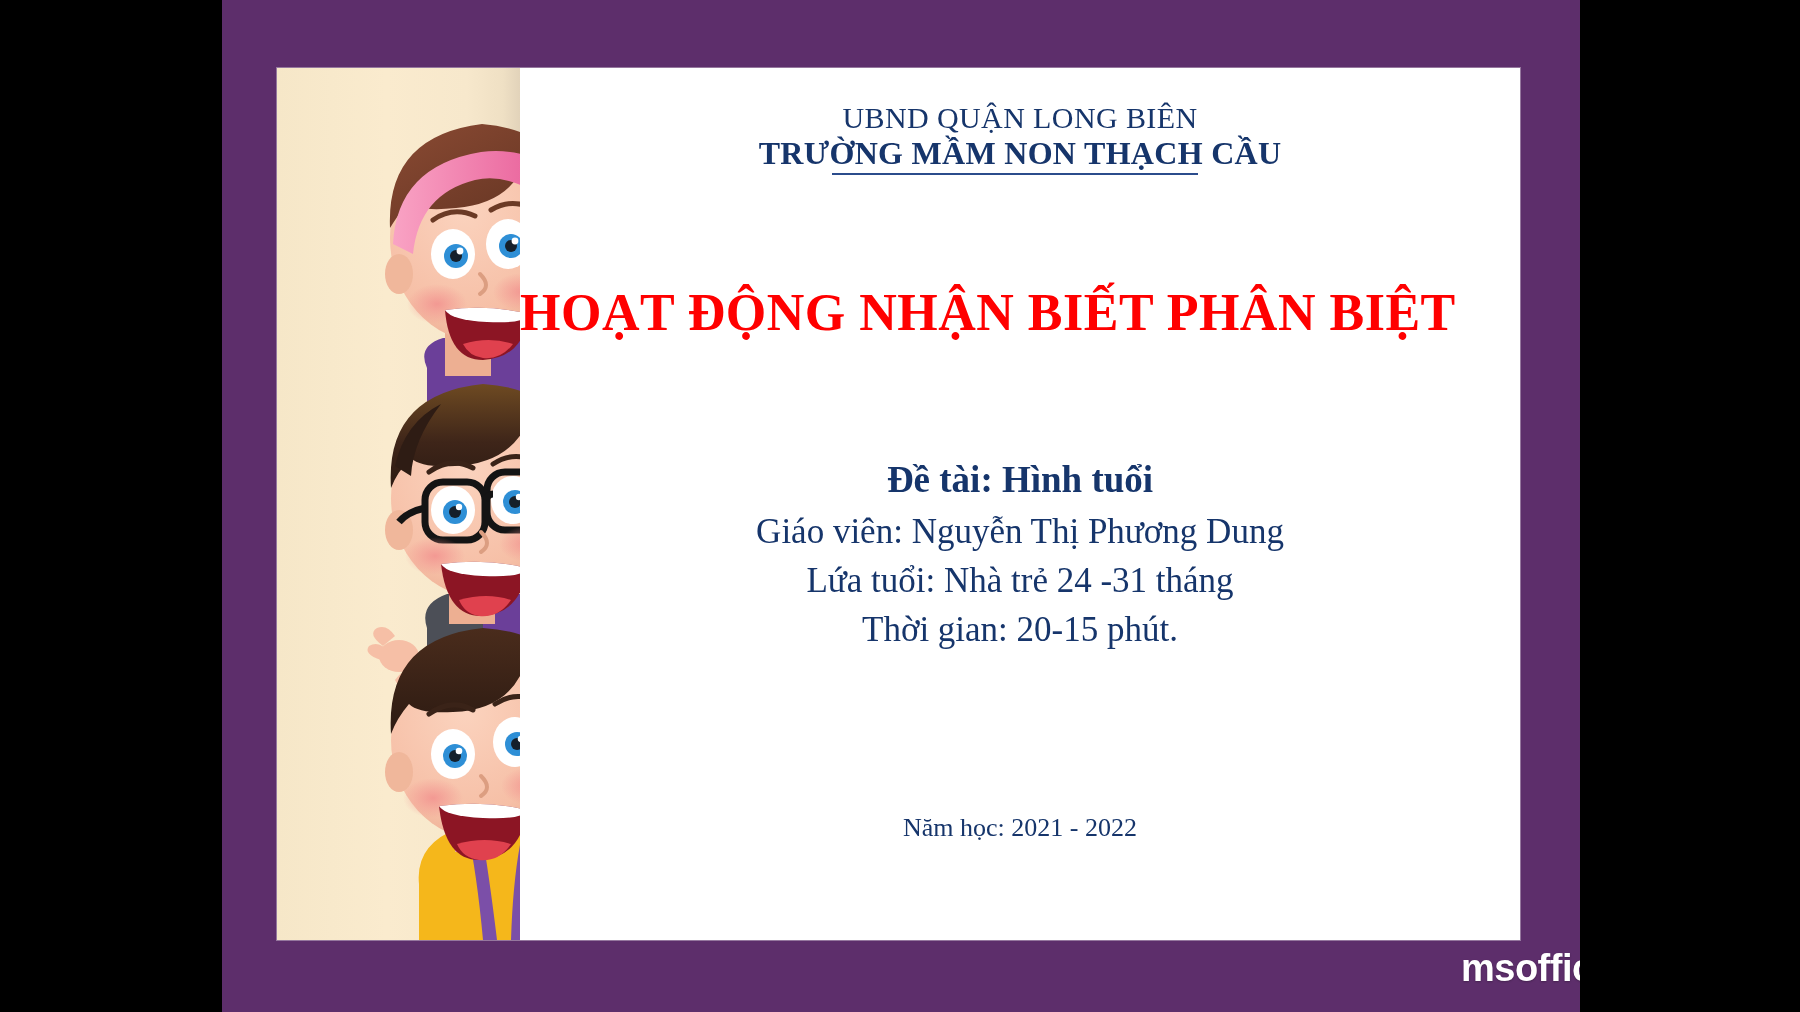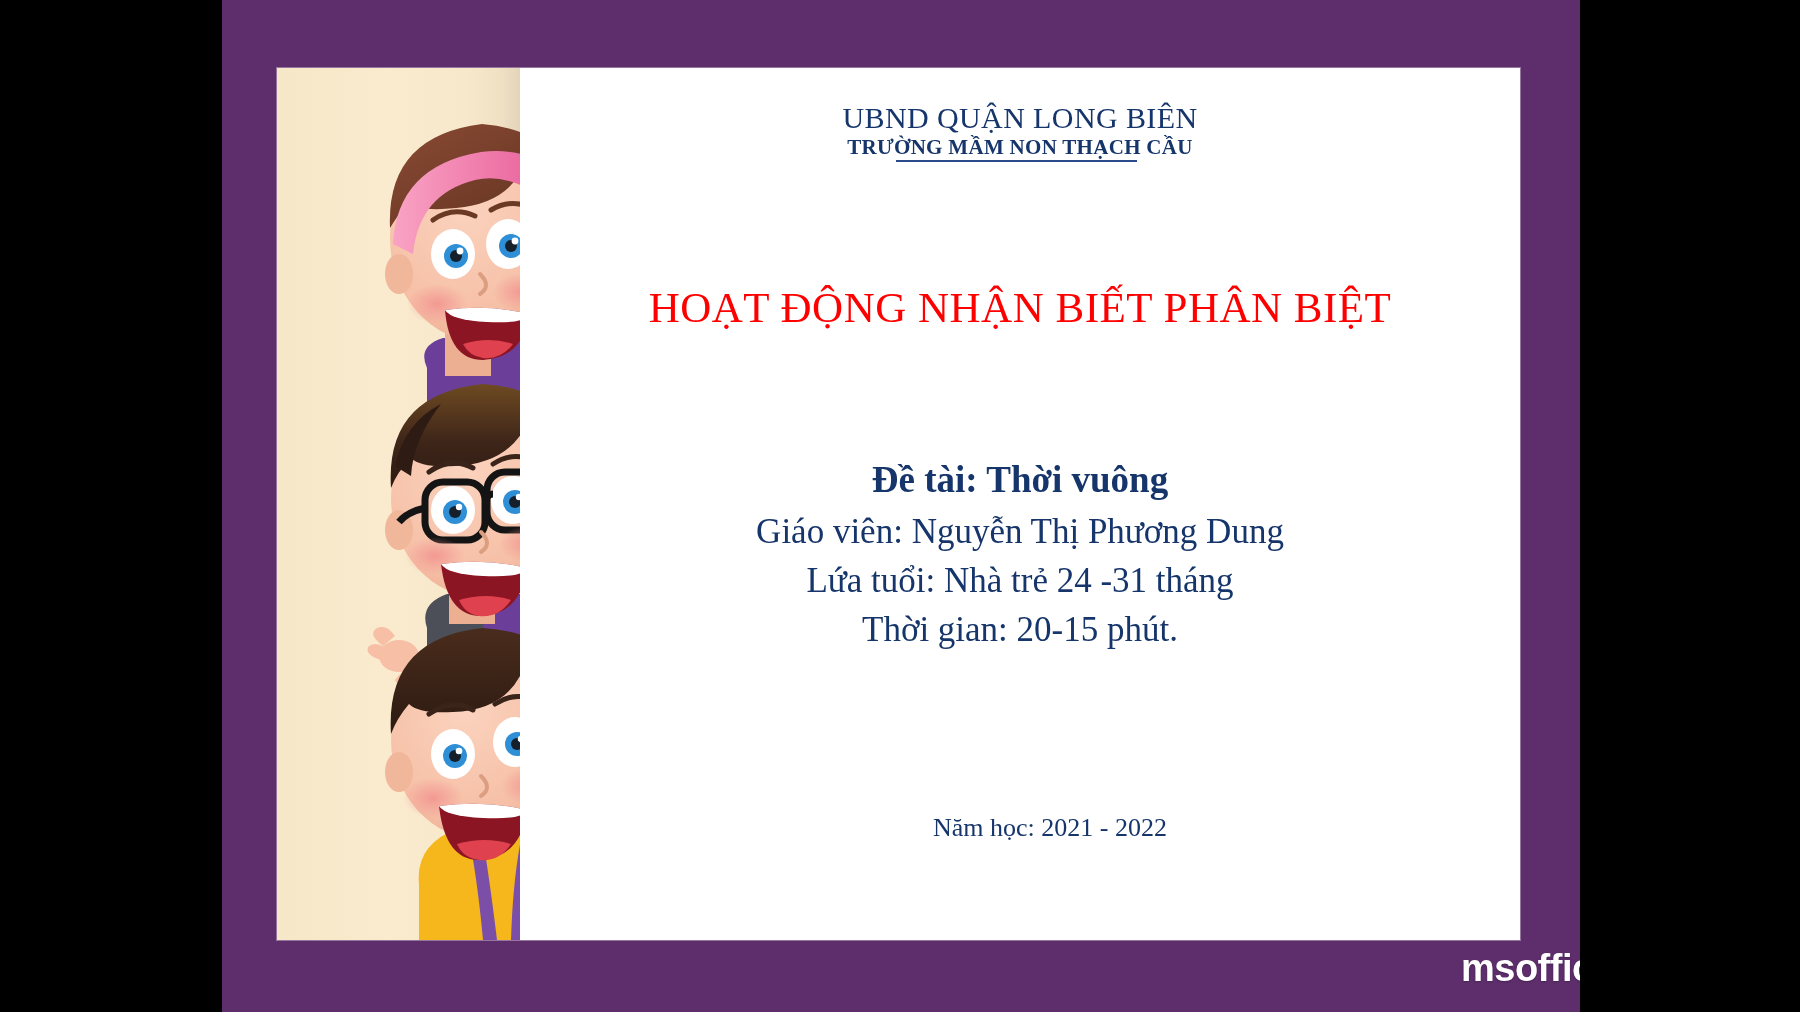--- a/index.html
+++ b/index.html
@@ -20,36 +20,36 @@
   
   #artstrip{position:absolute;left:0;top:0;width:243px;height:872px;
             background:linear-gradient(90deg,#F6E7C8 0%,#FAEBCE 45%,#F7E8CC 78%,#EFE0C4 93%,#E2D3BA 100%);
             overflow:hidden;}
   #artstrip .kids{position:absolute;left:0;top:0;width:243px;height:872px;}
 
   
   #headerwrap{position:absolute;left:243px;top:0;width:1000px;
               text-align:center;padding-top:32px;}
   .org{font-size:30px;color:#16356B;letter-spacing:.4px;line-height:1.18;}
-  .school{font-size:21px;color:#16356B;font-weight:bold;letter-spacing:.3px;
+  .school{font-size:32px;color:#16356B;font-weight:bold;letter-spacing:.3px;
           line-height:1.18;display:inline-block;position:relative;}
   .school .ul{position:absolute;left:14%;right:16%;bottom:-2px;height:2px;
               background:#2B4C8C;}
 
-  #maintitle{position:absolute;left:243px;top:215px;width:1000px;text-align:center;
-             color:#FF0000;font-weight:normal;font-size:43px;letter-spacing:.5px;
+  #maintitle{position:absolute;left:243px;top:215px;width:1000px;text-align:left;
+             color:#FF0000;font-weight:bold;font-size:52px;letter-spacing:.5px;
              white-space:nowrap;}
 
   #infoblock{position:absolute;left:243px;top:385px;width:1000px;text-align:center;
              color:#16356B;}
   .topic{font-size:37px;font-weight:bold;line-height:1.45;}
   .line{font-size:35px;line-height:1.40;}
 
   #yearline{position:absolute;left:243px;top:745px;width:1000px;text-align:center;
-            color:#16356B;font-size:26px;margin-left:30px;}
+            color:#16356B;font-size:26px;}
 
   
   #watermark{position:absolute;left:1130px;top:947px;width:440px;
              text-align:right;color:#FFFFFF;font-weight:bold;font-size:38px;
              font-family:"Liberation Sans",sans-serif;letter-spacing:-.5px;
              text-shadow:0 1px 2px rgba(0,0,0,.25);}
 
   
   .bar{position:absolute;top:0;height:1012px;background:#000;}
   #barL{left:0;width:222px;}
@@ -235,21 +235,21 @@
         <div class="org">UBND QUẬN LONG BIÊN</div>
         <div class="school">
           <span>TRƯỜNG MẦM NON THẠCH CẦU</span>
           <span class="ul"></span>
         </div>
       </div>
 
       <div id="maintitle">HOẠT ĐỘNG NHẬN BIẾT PHÂN BIỆT</div>
 
       <div id="infoblock">
-        <div class="topic">Đề tài: Thời vuông</div>
+        <div class="topic">Đề tài: Hình tuổi</div>
         <div class="line">Giáo viên: Nguyễn Thị Phương Dung</div>
         <div class="line">Lứa tuổi: Nhà trẻ 24 -31 tháng</div>
         <div class="line">Thời gian: 20-15 phút.</div>
       </div>
 
       <div id="yearline">Năm học: 2021 - 2022</div>
 
     </div>
 
     <div id="watermark">msofficeskills.com</div>

